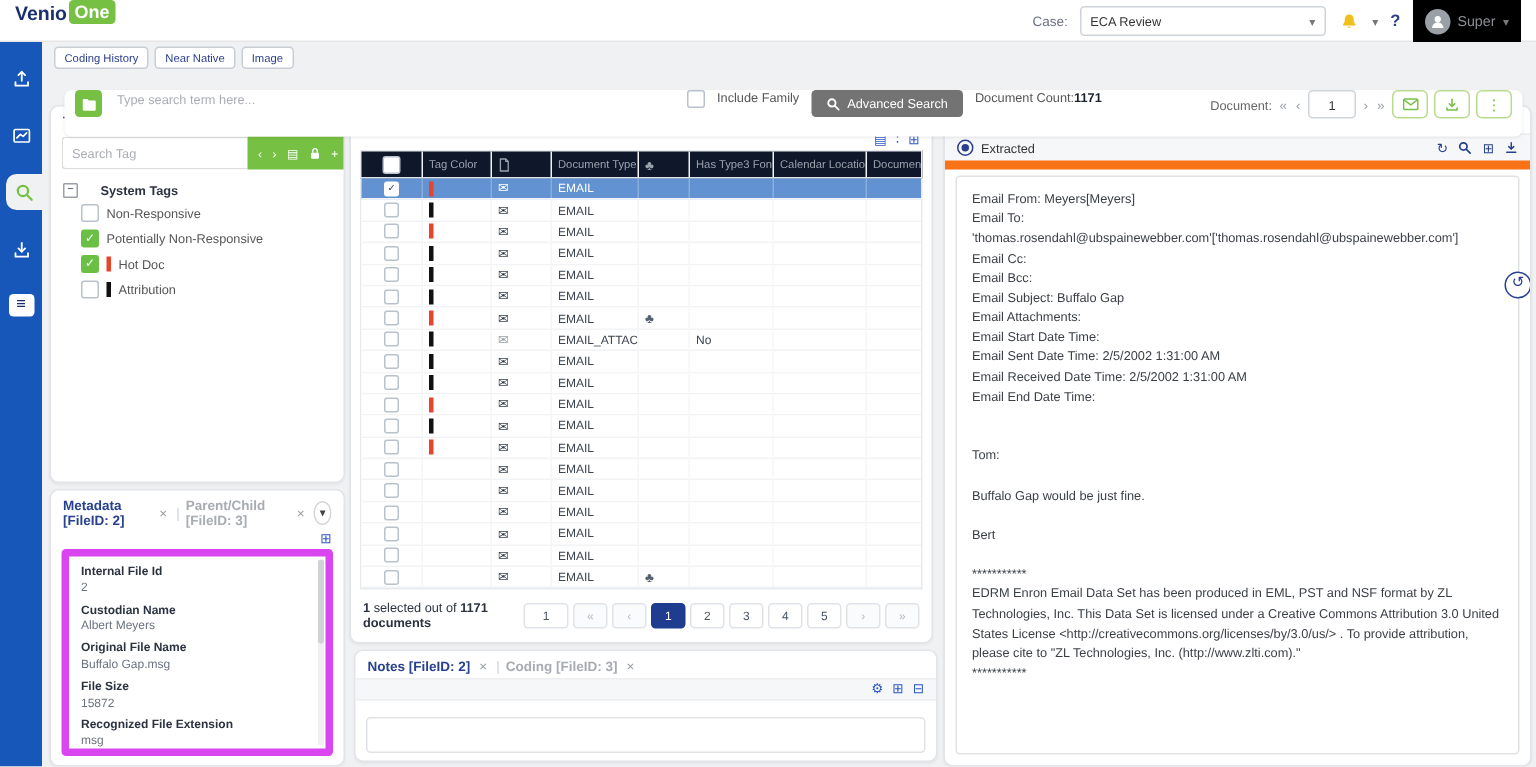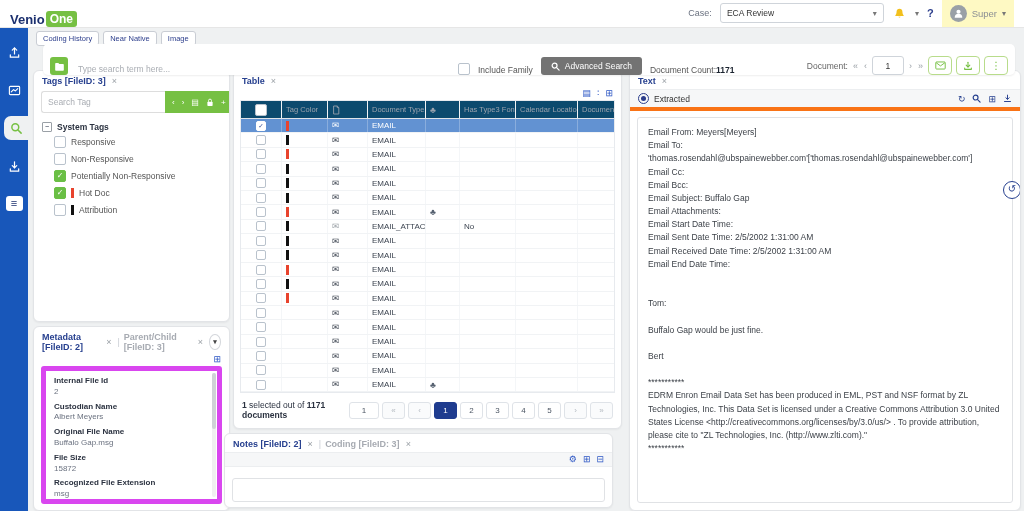--- a/index.html
+++ b/index.html
@@ -1,45 +1,45 @@
 <!DOCTYPE html>
 <html><head>
 <meta charset="utf-8">
 <style>
   html,body{margin:0;padding:0}
   body{width:1024px;height:511px;position:relative;overflow:hidden;background:#eff1f2;
        font-family:"Liberation Sans",sans-serif;color:#3c4450;-webkit-font-smoothing:antialiased}
   
   .topbar{position:absolute;top:0;left:0;right:0;height:28px;background:#fff;border-bottom:1px solid #e6e6e6;
-          display:flex;align-items:flex-end;padding:0 10px;box-sizing:border-box;z-index:6}
+          display:flex;align-items:flex-start;padding:0 10px;box-sizing:border-box;z-index:6}
   .logo{display:flex;align-items:center;gap:1px;font-weight:bold;font-size:13px;color:#1b2f6e}
   .logo .badge{background:#76c043;color:#fff;border-radius:3px;padding:0 4px;font-size:12px;line-height:16px}
   .top-right{margin-left:auto;display:flex;align-items:center;gap:8px}
   .case-label{font-size:9px;color:#6b7280}
   .case-select{width:150px;height:18px;border:1px solid #cfd4da;border-radius:3px;background:#fff;
                display:flex;align-items:center;justify-content:space-between;padding:0 6px;font-size:8.5px;color:#333}
   .tiny-caret{font-size:8px;color:#777}
   .qmark{font-size:11px;color:#2c3e8c;font-weight:bold}
-  .userchip{display:flex;align-items:center;gap:5px;background:#fef9c3;height:28px;padding:0 8px}
+  .userchip{display:flex;align-items:center;gap:5px;background:#000000;height:28px;padding:0 8px}
   .avatar{width:17px;height:17px;border-radius:50%;background:#9aa0a6;display:flex;align-items:center;justify-content:center}
   .username{font-size:9.5px;color:#8b8f94}
   
   .sidebar{position:absolute;top:28px;left:0;bottom:0;width:28px;background:#1857ba;display:flex;
            flex-direction:column;align-items:center;padding-top:16px;gap:22px;box-sizing:border-box;z-index:5}
   .side-ic{width:16px;height:16px;display:flex;align-items:center;justify-content:center}
   .side-active{width:24px;height:24px;background:#eff1f2;border-radius:7px 0 0 7px;align-self:flex-end;
                display:flex;align-items:center;justify-content:center;margin:-4px 0}
   .menu-box{width:17px;height:15px;background:#fff;border-radius:3px;display:flex;align-items:center;justify-content:center;
             color:#1b2f6e;font-size:11px;font-weight:bold;line-height:1}
   
   .chips{position:absolute;top:31px;left:36px;display:flex;gap:4px;z-index:4}
   .chip{background:#fff;border:1px solid #c9cdd4;border-radius:3px;color:#2c3e8c;font-size:7.5px;padding:2px 6px}
   
-  .searchrow{position:absolute;top:44px;left:43px;right:9px;height:31px;background:#fff;border-radius:5px;
-             box-shadow:0 1px 2px rgba(0,0,0,.07);display:flex;align-items:flex-end;padding:0 7px;gap:8px;box-sizing:border-box;z-index:4}
+  .searchrow{position:absolute;top:60px;left:43px;right:9px;height:31px;background:#fff;border-radius:5px;
+             box-shadow:0 1px 2px rgba(0,0,0,.07);display:flex;align-items:flex-start;padding:0 7px;gap:8px;box-sizing:border-box;z-index:4}
   .folder-btn{width:18px;height:18px;background:#76c043;border-radius:3px;display:flex;align-items:center;justify-content:center;flex:none}
   .search-input{width:370px;border:none;outline:none;font-size:8.5px;color:#555;font-family:"Liberation Sans",sans-serif}
   .search-input::placeholder{color:#a9adb3}
   .cbx{width:10px;height:10px;border:1px solid #b9c2cc;border-radius:2px;background:#fff;flex:none;
        font-size:8px;line-height:10px;text-align:center;color:#fff}
   .cbx.on{background:#6abf45;border-color:#6abf45}
   .inc-label{font-size:8.5px;color:#555}
   .adv-btn{background:#737373;color:#fff;font-size:8.5px;border-radius:3px;padding:4px 10px;display:flex;align-items:center;gap:5px}
   .doccount{font-size:8.5px;color:#555;white-space:nowrap}
   .doccount b{color:#1c2430}
@@ -57,41 +57,41 @@
   .pclose{color:#9aa0a6;font-weight:normal;font-size:9px;padding:0 2px}
   .tab-inactive{color:#a7abb2;font-weight:bold}
   .pipe{color:#c9cdd4;font-weight:normal}
   
   #tags-panel{left:33px;top:70px;width:197px;height:252px}
   .tagsearch{display:flex;margin:2px 7px 6px}
   .tagsearch input{flex:1;height:20px;border:1px solid #ddd;border-right:none;border-radius:3px 0 0 3px;padding:0 6px;
                    font-size:8.5px;outline:none;color:#555;font-family:"Liberation Sans",sans-serif}
   .tagsearch input::placeholder{color:#a9adb3}
   .tagbar{display:flex;align-items:center;gap:7px;background:#76c043;border-radius:0 3px 3px 0;padding:0 7px;color:#fff;font-size:8px}
-  .tag-group{display:flex;align-items:center;gap:5px;padding:3px 8px 1px;font-size:8.5px;font-weight:bold;color:#2b3240}
+  .tag-group{display:flex;align-items:center;gap:15px;padding:3px 8px 1px;font-size:8.5px;font-weight:bold;color:#2b3240}
   .collapse-box{width:8px;height:8px;border:1px solid #9aa0a6;font-size:7px;line-height:7px;text-align:center;color:#6b7280;border-radius:1px}
   .tag-item{display:flex;align-items:center;gap:5px;padding:2.5px 8px 2.5px 20px;font-size:8.5px;color:#555}
   .colorbar{width:3px;height:10px;display:inline-block;flex:none}
   
   #meta-panel{left:33px;top:326px;width:197px;height:185px}
   .meta-collapse{margin-left:auto;width:14px;height:14px;border:1px solid #d3d6db;border-radius:50%;display:flex;
                  align-items:center;justify-content:center;font-size:7px;color:#444}
   .meta-toolrow{display:flex;justify-content:flex-end;padding:0 8px 2px}
   .blue-ic{color:#2c56c4;font-size:9px;line-height:1}
   .meta-box{margin:0 7px;border:5px solid #d946ef;border-radius:3px;padding:5px 8px;position:relative;height:118px;overflow:hidden}
   .meta-scroll{position:absolute;right:1px;top:2px;bottom:2px;width:4px;background:#f0f0f0;border-radius:2px}
   .meta-scroll i{position:absolute;top:0;left:0;right:0;height:45%;background:#cfd2d6;border-radius:2px}
   .mfield{margin-bottom:4px}
   .mlabel{font-size:8px;font-weight:bold;color:#2b3240;line-height:1.35}
   .mvalue{font-size:8px;color:#6b7280;line-height:1.35;word-break:break-all}
   
   #table-panel{left:233px;top:70px;width:389px;height:359px}
   .table-tools{display:flex;justify-content:flex-end;gap:6px;padding:0 8px 2px;align-items:center}
   .thead{display:grid;grid-template-columns:40px 46px 40px 58px 34px 56px 62px 1fr;align-items:center;height:17px;
-         margin:0 6px;border:1px solid #e7eaee;border-bottom:1px solid #dfe3e8;font-size:7.5px;color:#9aa2ad;background:#0c4a6e}
+         margin:0 6px;border:1px solid #e7eaee;border-bottom:1px solid #dfe3e8;font-size:7.5px;color:#9aa2ad;background:#0f172a}
   .thead>div{display:flex;align-items:center;justify-content:flex-start;padding:0 4px;height:100%;border-left:1px solid #f0f2f4;overflow:hidden;white-space:nowrap}
   .thead>div:first-child{border-left:none;justify-content:center}
   #table-body{margin:0 6px;border:1px solid #e7eaee;border-top:none}
   .trow{display:grid;grid-template-columns:40px 46px 40px 58px 34px 56px 62px 1fr;align-items:center;height:13.4px;
         font-size:8px;color:#3c4450;border-bottom:1px solid #f1f3f5;background:#fff}
   .trow>div{display:flex;align-items:center;padding:0 4px;height:100%;border-left:1px solid #f4f6f8;overflow:hidden;white-space:nowrap}
   .trow>div:first-child{border-left:none;justify-content:center}
   .trow.sel{background:#6292d2;color:#fff}
   .trow.sel>div{border-left-color:rgba(255,255,255,.25)}
   .trow .cbx{width:8px;height:8px;line-height:8px;font-size:6.5px}
@@ -102,27 +102,27 @@
   .clubglyph{font-size:9px;color:#566170}
   .tfoot{display:flex;align-items:center;padding:7px 8px;font-size:8.5px;color:#2b3240}
   .tfoot .cnt{font-weight:bold}
   .pager{margin-left:auto;display:flex;gap:3px;align-items:center}
   .pbox{min-width:15px;height:15px;border:1px solid #dfe3e8;border-radius:3px;background:#fff;color:#4b5563;
         font-size:8px;display:flex;align-items:center;justify-content:center;padding:0 3px}
   .pbox.wide{min-width:22px}
   .pbox.dim{color:#b4bac1;background:#fafbfc}
   .pbox.act{background:#1f3c8f;border-color:#1f3c8f;color:#fff}
   
-  #notes-panel{left:224px;top:433px;width:389px;height:75px}
+  #notes-panel{left:236px;top:433px;width:389px;height:75px}
   .notes-tools{display:flex;justify-content:flex-end;gap:6px;background:#f6f7f8;border-top:1px solid #eceef0;
                border-bottom:1px solid #eceef0;padding:2px 8px}
   .notes-input{position:absolute;left:7px;right:7px;bottom:5px;height:22px;border:1px solid #e0e2e5;border-radius:3px;background:#fff}
   
   #text-panel{left:629px;top:70px;width:392px;height:441px}
-  .text-tools{display:flex;align-items:center;background:#f6f7f8;border-top:1px solid #eceef0;border-bottom:4px solid #f97316;
+  .text-tools{display:flex;align-items:center;background:#f6f7f8;border-top:1px solid #eceef0;border-bottom:6px solid #f97316;
               padding:3px 8px;gap:5px}
   .radio{width:9px;height:9px;border:1px solid #2c3e8c;border-radius:50%;display:flex;align-items:center;justify-content:center;flex:none}
   .radio i{width:5px;height:5px;border-radius:50%;background:#2c3e8c;display:block}
   .radio-label{font-size:8.5px;color:#333}
   .text-tools .icons{margin-left:auto;display:flex;gap:7px;align-items:center;color:#27408f;font-size:9px}
   .text-body{position:absolute;left:7px;right:7px;top:46px;bottom:7px;border:1px solid #e0e2e5;border-radius:3px;
              padding:8px 10px;font-size:8.5px;color:#3a3f46;line-height:1.55;white-space:pre-wrap;overflow:hidden;box-sizing:border-box}
   .hist-btn{position:absolute;right:-1px;top:110px;width:16px;height:16px;border:1px solid #27408f;border-radius:50%;
             background:#fff;color:#27408f;font-size:10px;line-height:14px;text-align:center;z-index:7}
   svg{display:block}
@@ -260,24 +260,20 @@
       <span>+</span>
     </div>
   </div>
   <div id="tags-tree">
       <div class="tag-group">
         <span class="collapse-box">−</span>
         <span>System Tags</span>
       </div>
       <div class="tag-item">
         <span class="cbx"></span>
-        <span>Responsive</span>
-      </div>
-      <div class="tag-item">
-        <span class="cbx"></span>
         <span>Non-Responsive</span>
       </div>
       <div class="tag-item">
         <span class="cbx on">✓</span>
         <span>Potentially Non-Responsive</span>
       </div>
       <div class="tag-item">
         <span class="cbx on">✓</span>
         <span class="colorbar" style="background: rgb(232, 67, 45);"></span>
         <span>Hot Doc</span>

